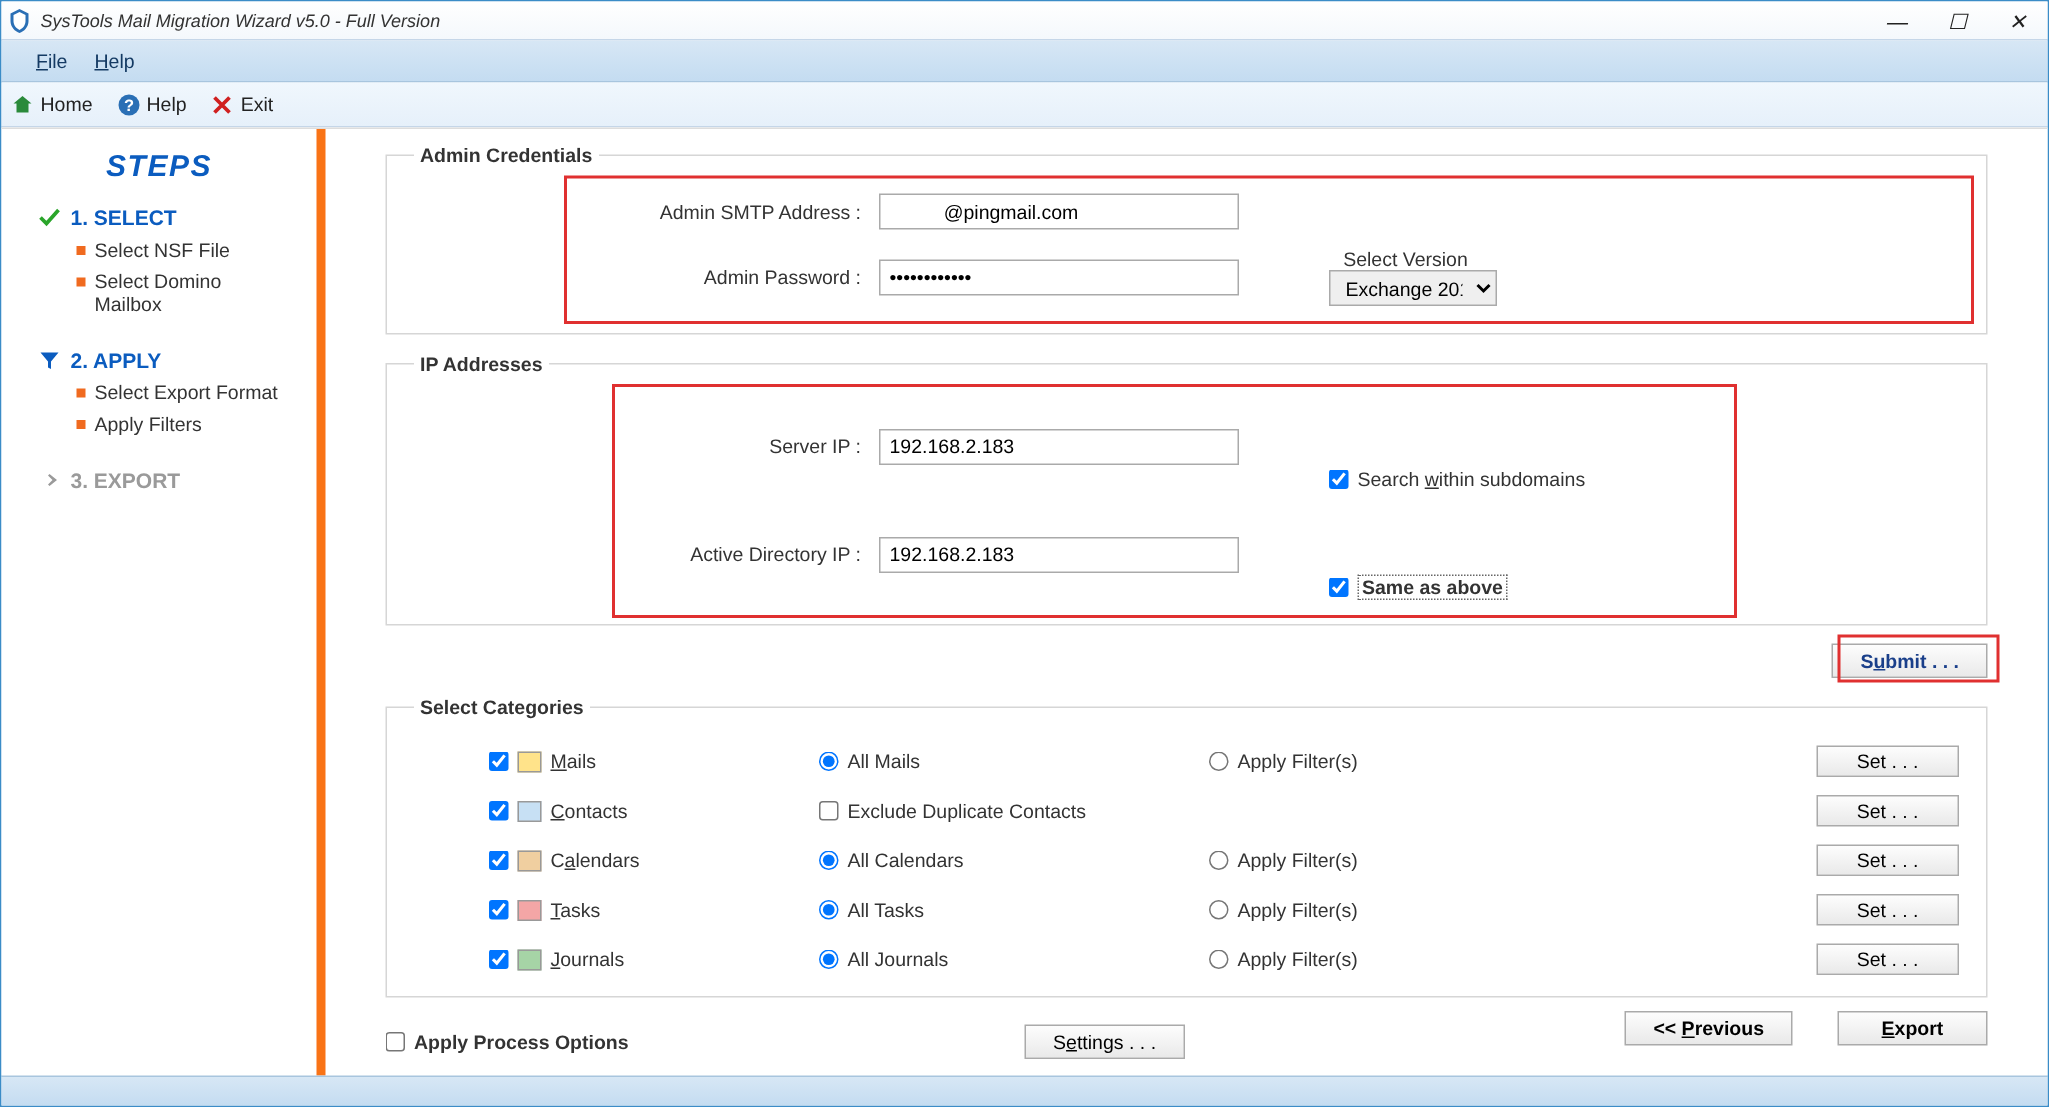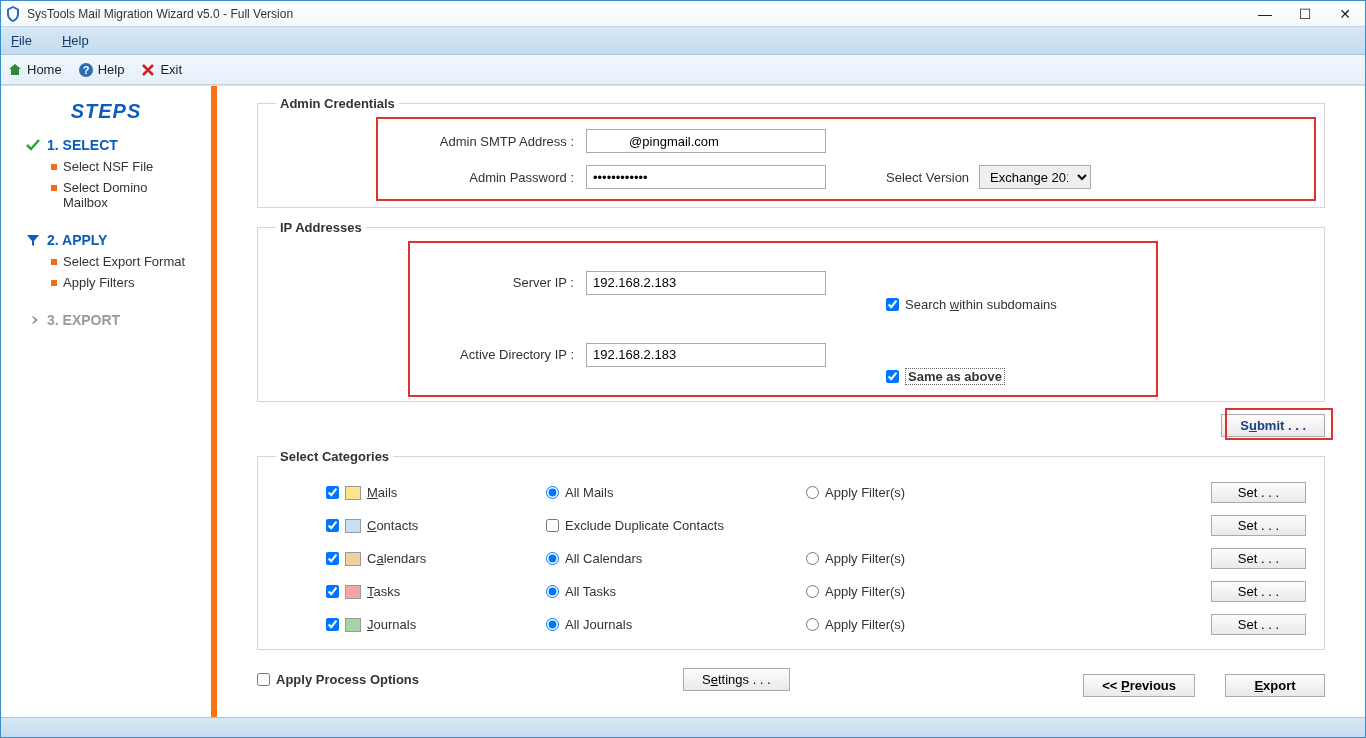--- a/index.html
+++ b/index.html
@@ -1,28 +1,28 @@
 <!DOCTYPE html>
 <html><head>
 <meta charset="utf-8">
 <style>
 * { box-sizing: border-box; margin: 0; padding: 0; font-family: "Segoe UI", Tahoma, sans-serif; }
 body { background: #fff; font-size: 13px; color: #333; width: 1366px; height: 738px; overflow: hidden; }
 
 .window { border: 1px solid #3b8cc7; width: 1366px; height: 738px; display: flex; flex-direction: column; }
 
 
-.titlebar { background: linear-gradient(#fff, #f4f8fc); height: 26px; display: flex; align-items: center; padding: 0 4px; border-bottom: 1px solid #c5d6e8; font-size: 12px; }
+.titlebar { background: linear-gradient(#fff, #f4f8fc); height: 26px; display: flex; align-items: center; padding: 0 4px; border-bottom: 1px solid #c5d6e8; font-size: 12px; font-style: italic; }
 .titlebar .app-icon { width: 16px; height: 16px; margin-right: 6px; }
 .titlebar .title-text { flex: 1; color: #333; }
 .titlebar .win-controls { display: flex; gap: 24px; margin-right: 8px; }
 .win-btn { width: 16px; height: 16px; display: flex; align-items: center; justify-content: center; color: #222; font-size: 14px; }
 
 
-.menubar { background: linear-gradient(#d7e7f5, #c4dcf1); height: 28px; display: flex; align-items: center; padding: 0 10px; gap: 30px; border-bottom: 1px solid #a8c5de; font-size: 13px; }
+.menubar { background: linear-gradient(#d7e7f5, #c4dcf1); height: 28px; display: flex; align-items: center; padding: 0 23px; gap: 18px; border-bottom: 1px solid #a8c5de; font-size: 13px; }
 .menubar span { color: #143a63; }
 
 
 .toolbar { background: linear-gradient(#f0f7fd, #e6f0fa); height: 30px; display: flex; align-items: center; padding: 0 6px; gap: 16px; border-bottom: 1px solid #c5d6e8; font-size: 13px; }
 .toolbar .tbtn { display: flex; align-items: center; gap: 4px; color: #222; }
 .toolbar svg { width: 16px; height: 16px; }
 
 
 .body { flex: 1; display: flex; background: #fff; border-top: 1px solid #ddd; }
 
@@ -42,21 +42,21 @@
 
 .main { flex: 1; padding: 10px 40px 10px 40px; position: relative; }
 fieldset { border: 1px solid #d6d6d6; padding: 18px 18px 14px 18px; margin-bottom: 12px; position: relative; }
 legend { font-size: 13px; font-weight: 600; color: #333; padding: 0 4px; }
 
 .redbox { border: 2px solid #e03030; position: absolute; pointer-events: none; }
 
 .form-row { display: flex; align-items: center; margin-bottom: 12px; }
 .form-label { width: 180px; text-align: right; padding-right: 12px; font-size: 13px; }
 .form-input { width: 240px; height: 24px; border: 1px solid #aaa; padding: 2px 6px; font-size: 13px; }
-.select-version-wrap { display: flex; align-items: center; margin-left: 60px; }
+.select-version-wrap { display: flex; align-items: center; margin-left: 60px; flex-direction: column; }
 .select-version-label { margin-right: 10px; font-size: 13px; }
 select.form-input { width: 112px; height: 24px; }
 
 .ip-checks { margin-left: 60px; display: flex; align-items: center; gap: 6px; font-size: 13px; margin-top: 44px; }
 .same-label { border: 1px dotted #666; padding: 0 2px; font-weight: bold; }
 
 .submit-row { display: flex; justify-content: flex-end; margin: 6px 0 12px; position: relative; }
 .btn { border: 1px solid #aaa; background: linear-gradient(#fdfdfd, #e9e9e9); padding: 3px 18px; font-size: 13px; cursor: pointer; min-width: 80px; text-align: center; }
 .btn.submit { font-weight: 700; color: #1a3f8a; }
 

